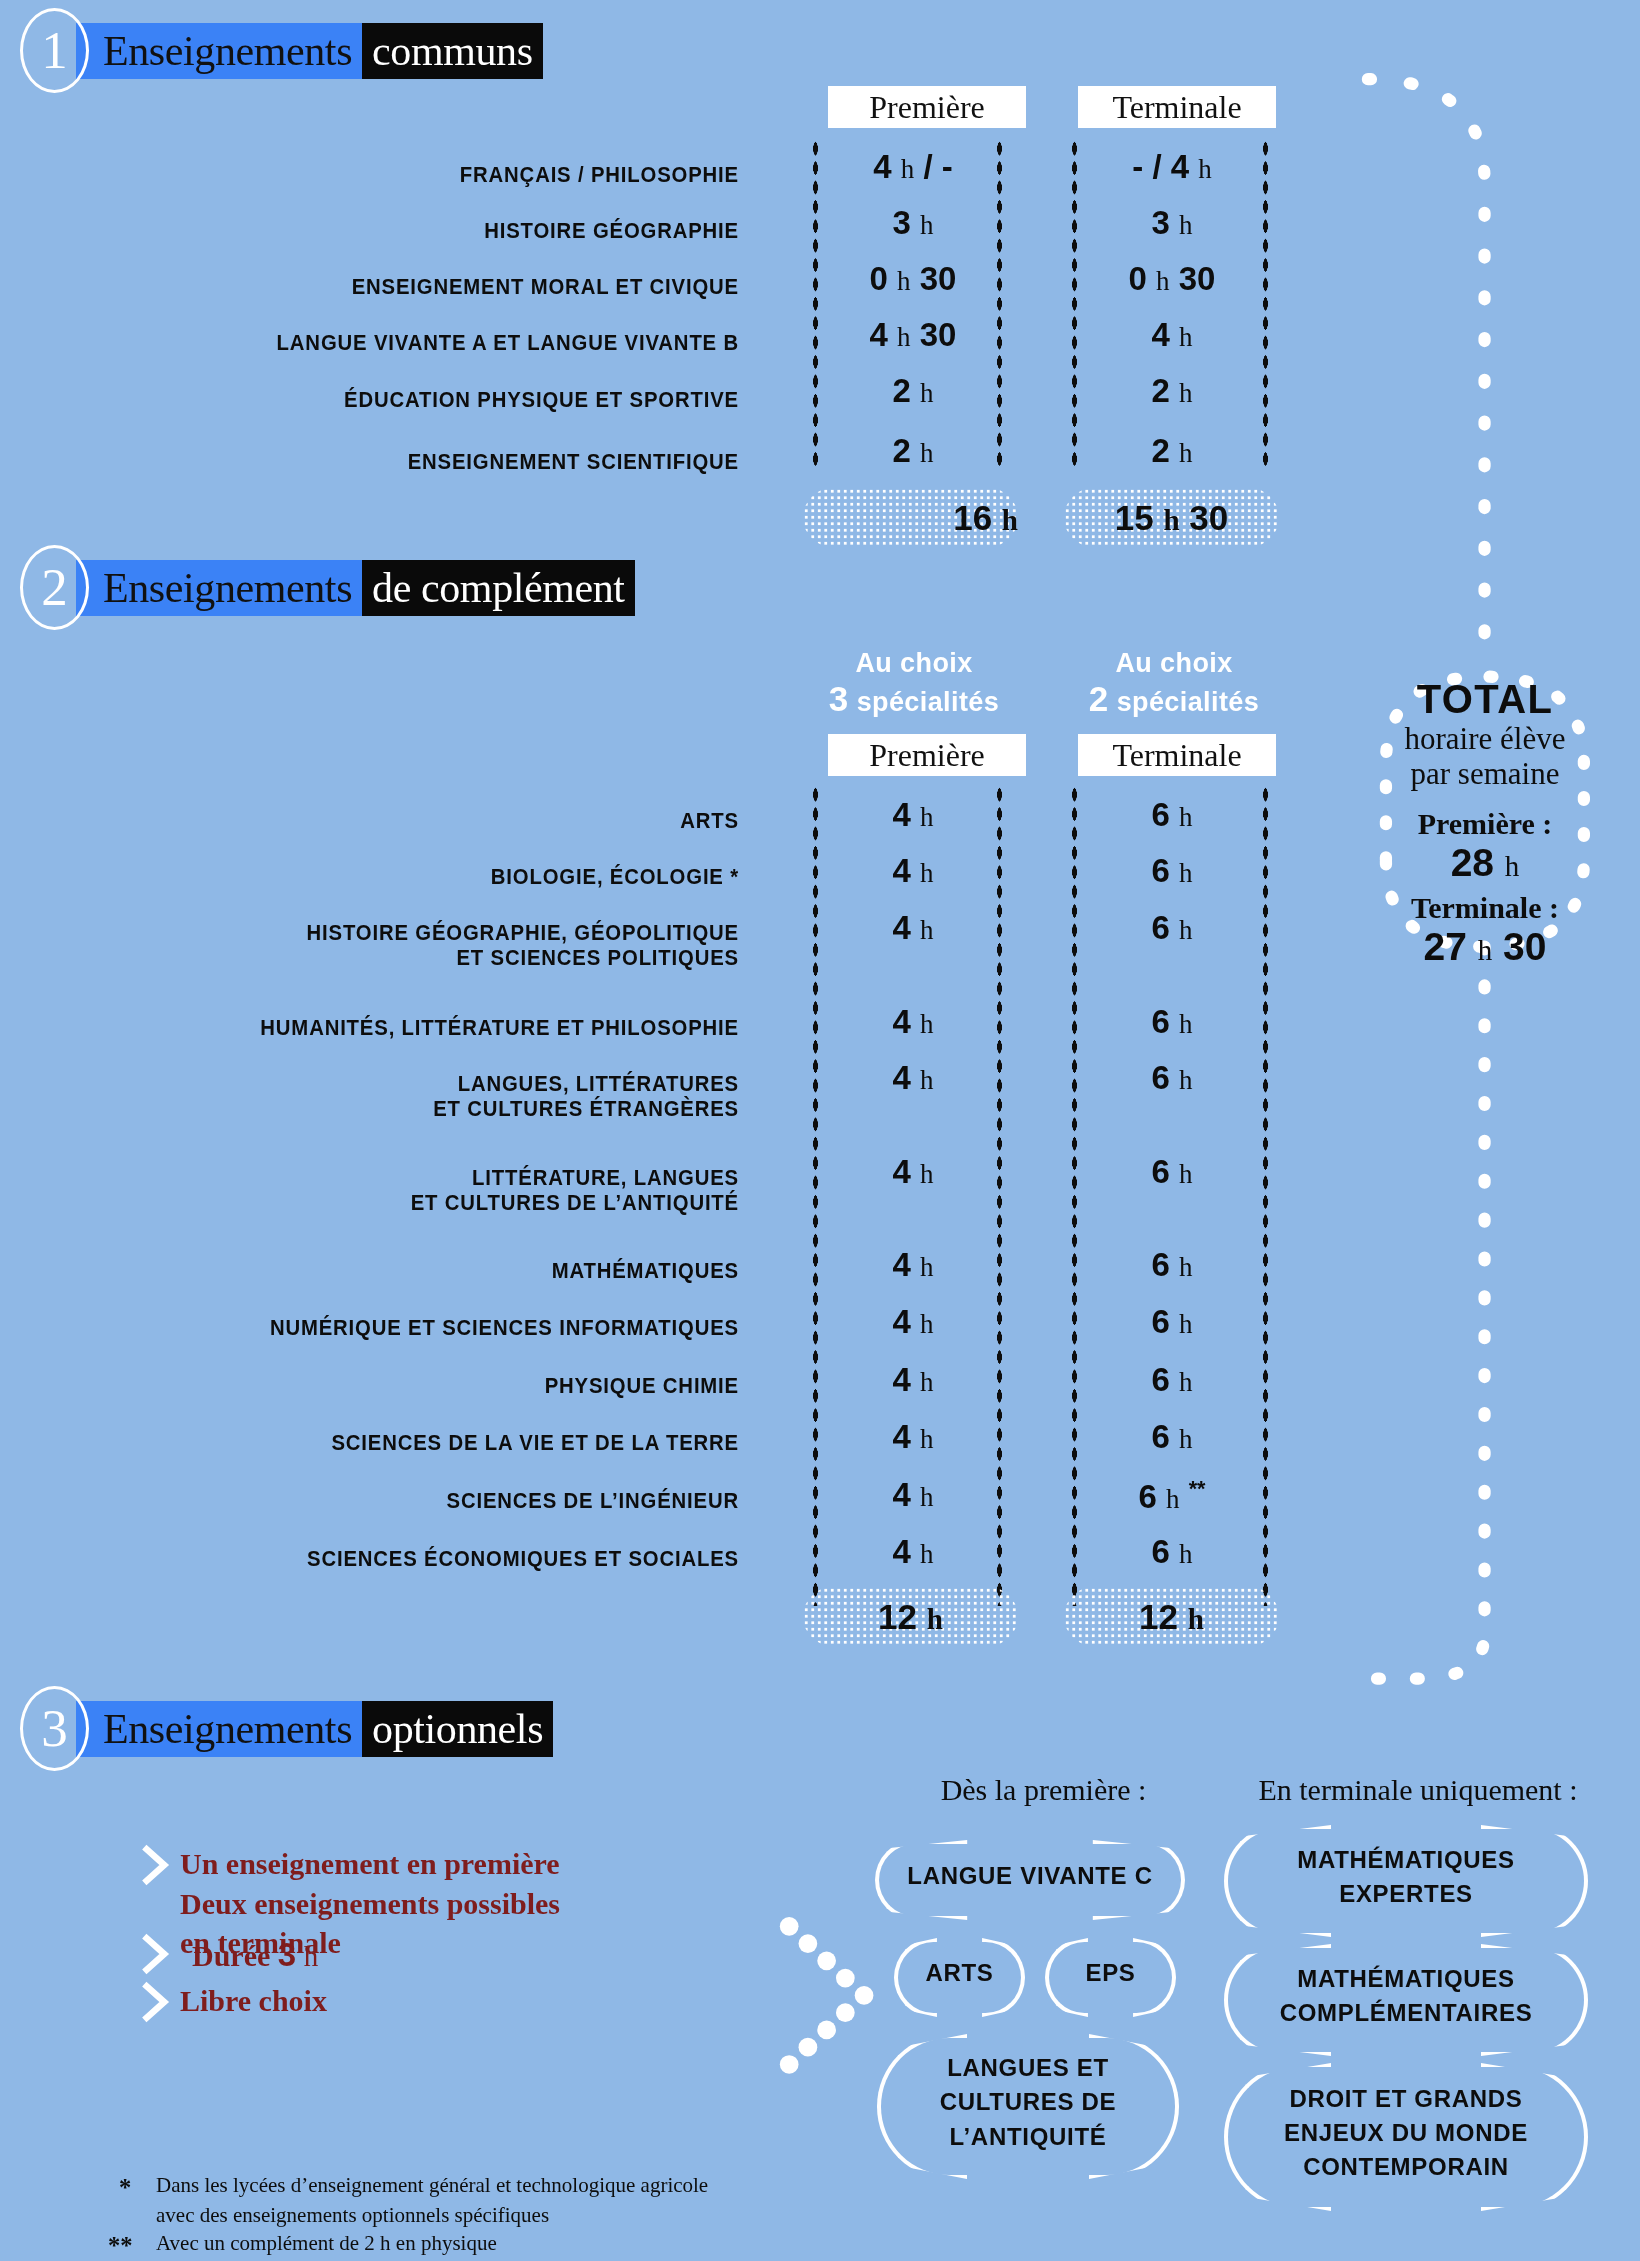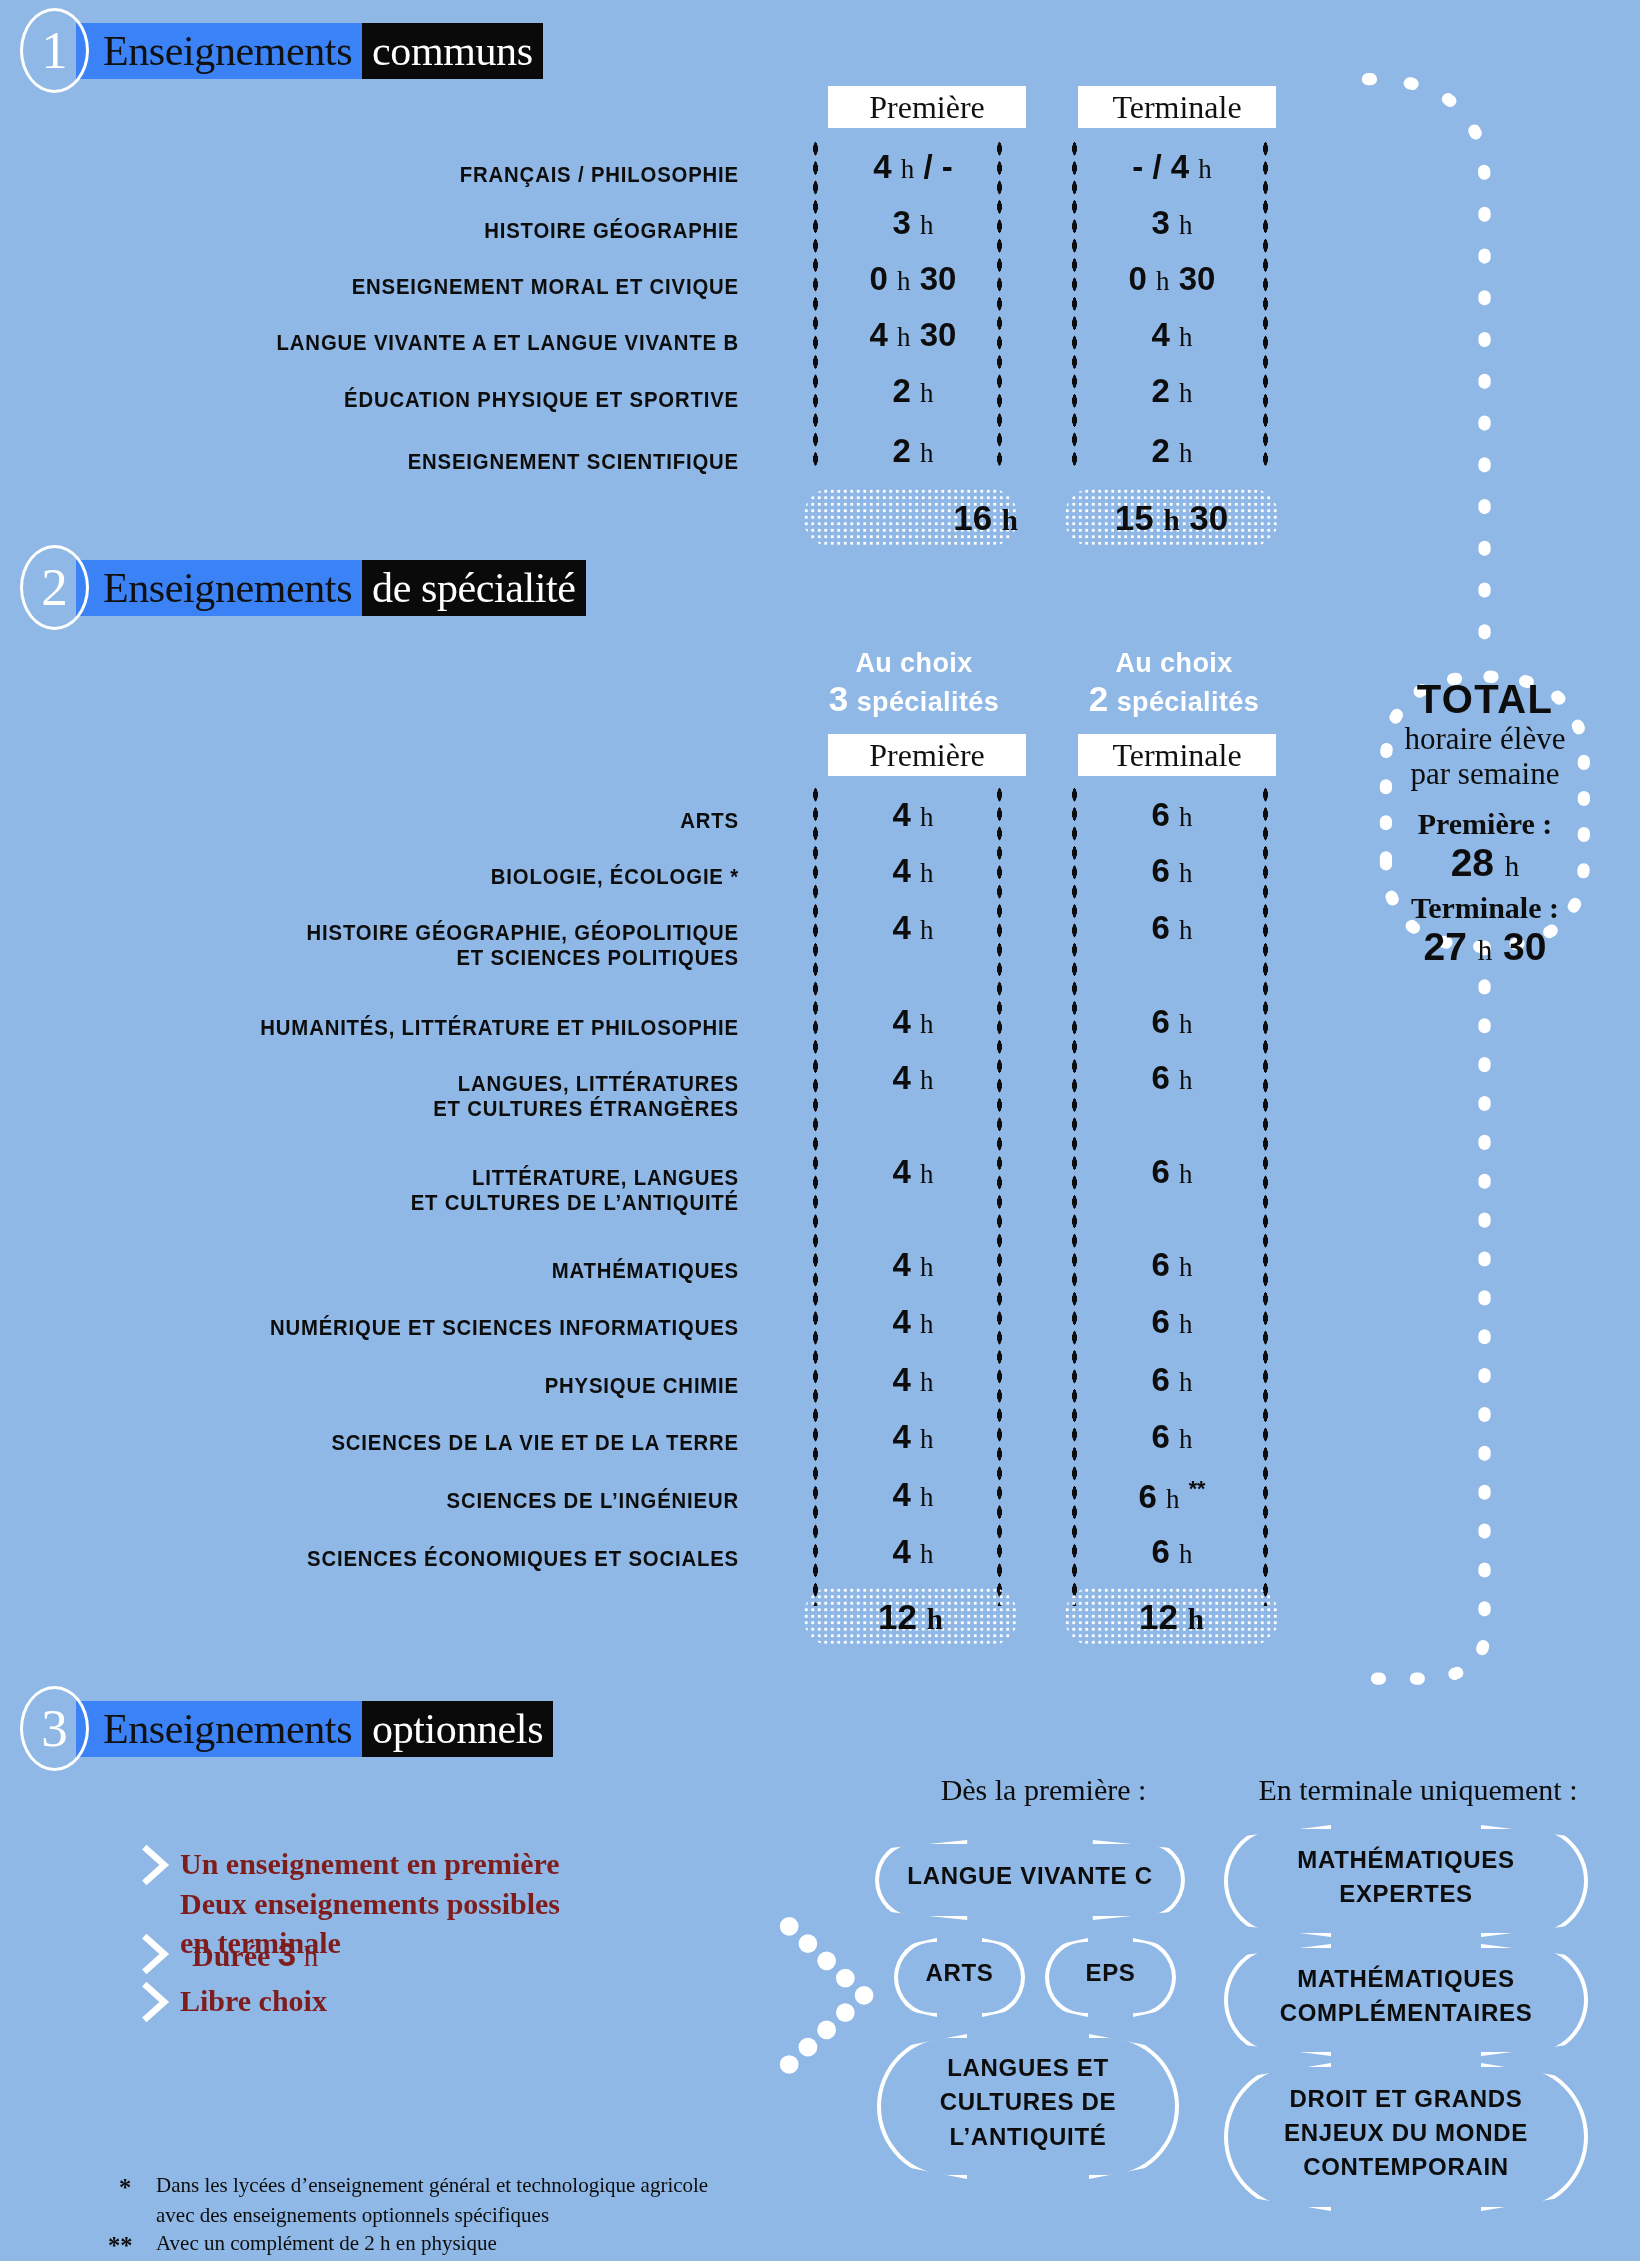--- a/index.html
+++ b/index.html
@@ -208,21 +208,21 @@
     <span class="n">16 <span class="u">h</span></span>
   </div>
   <div class="pill" style="left:1064px;top:488px;width:215px;height:59px;">
     <span class="n">15 <span class="u">h</span> 30</span>
   </div>
 
   <div class="sec-head" style="left:20px;top:553px;">
     <div class="sec-num">2</div>
     <div class="sec-bar">
       <div class="sec-w">Enseignements</div>
-      <div class="sec-b">de spécialité</div>
+      <div class="sec-b">de complément</div>
     </div>
   </div>
 
   <div class="auchoix" style="left:813px;top:648px;width:202px;">
     <span class="l1">Au choix</span>
     <span class="l2"><span class="big">3</span> <span>spécialités</span></span>
   </div>
   <div class="auchoix" style="left:1073px;top:648px;width:202px;">
     <span class="l1">Au choix</span>
     <span class="l2"><span class="big">2</span> <span>spécialités</span></span>

